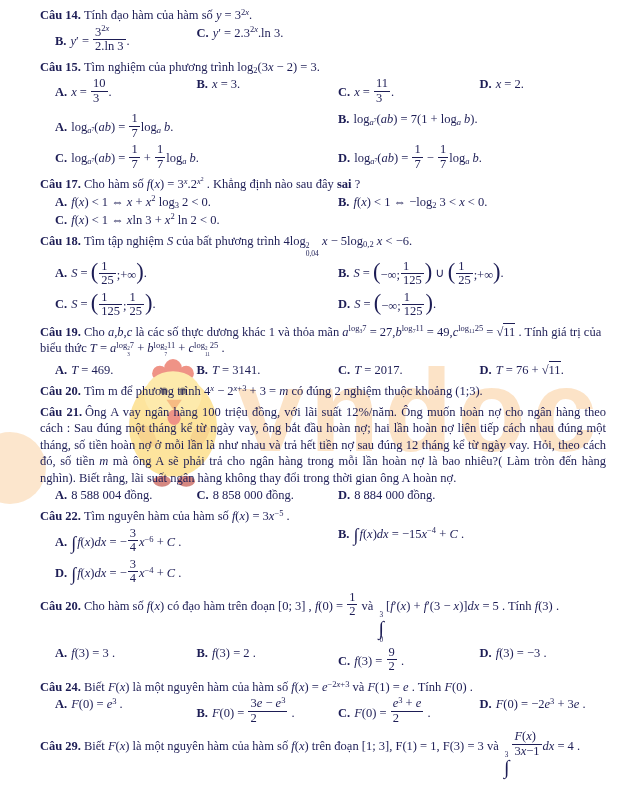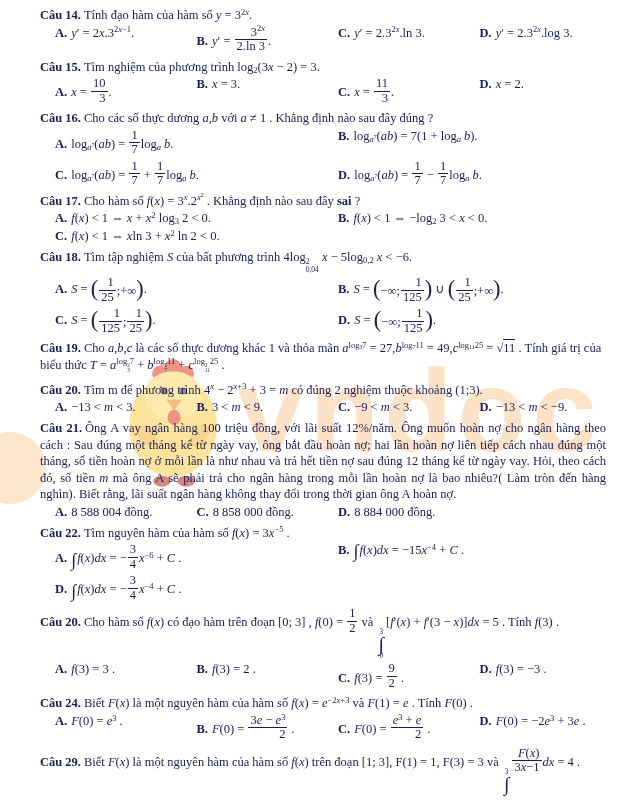--- a/index.html
+++ b/index.html
@@ -15,21 +15,21 @@
   .stem.justify{text-align:justify;}
   .ql{font-weight:bold;margin-right:3px;}
   .opts{display:flex;flex-wrap:wrap;}
   .opts .opt{box-sizing:border-box;padding:2px 4px 1px 15px;}
   .c4 .opt{width:25%;}
   .c2 .opt{width:50%;}
   .opt b{margin-right:4px;}
   i{font-style:italic;}
   sup{font-size:.68em;vertical-align:baseline;position:relative;top:-.5em;line-height:0;}
   sub{font-size:.68em;vertical-align:baseline;position:relative;bottom:-.25em;line-height:0;}
-  .fr{display:inline-block;text-align:right;vertical-align:-.42em;line-height:1.08;padding:0 1px;}
+  .fr{display:inline-block;text-align:left;vertical-align:-.42em;line-height:1.08;padding:0 1px;}
   .fr .nu{display:block;border-bottom:1px solid currentColor;padding:0 2px;}
   .fr .de{display:block;padding:0 2px;}
   .ss{display:inline-flex;flex-direction:column;font-size:.6em;line-height:1.05;vertical-align:-.45em;text-align:left;}
   .sqb{border-top:1px solid currentColor;padding-top:1px;}
   .di{display:inline-flex;flex-direction:column;align-items:center;vertical-align:-.6em;line-height:1;margin:0 2px;}
   .di .dt,.di .db{font-size:.58em;line-height:1;}
   .di .dy{font-size:1.6em;line-height:.85;}
   .ji{font-size:1.45em;vertical-align:-.18em;line-height:0;margin-right:1px;}
   .bp{font-size:1.8em;font-weight:400;vertical-align:middle;line-height:0;position:relative;top:-.06em;}
   .bpc{vertical-align:middle;}
@@ -67,39 +67,36 @@
     <ellipse cx="62" cy="112" rx="8" ry="5" fill="#b3271c"></ellipse>
   </svg>
   <div class="wm-text">vndoc</div>
 </div>
 
 <div class="content">
 
   <section class="q">
     <p class="stem"><b class="ql">Câu 14.</b><span>Tính đạo hàm của hàm số <i>y</i> = 3<sup>2<i>x</i></sup>.</span></p>
     <div class="opts c4">
-      <span class="opt"><b>A.</b><span><i>y</i>′ = 2<i>x</i>.3<sup>2<i>x</i>−1</sup>.</span></span>
       <span class="opt"><b>B.</b><span><i>y</i>′ = <span class="fr"><span class="nu">3<sup>2<i>x</i></sup></span><span class="de">2.ln 3</span></span>.</span></span>
       <span class="opt"><b>C.</b><span><i>y</i>′ = 2.3<sup>2<i>x</i></sup>.ln 3.</span></span>
-      <span class="opt"><b>D.</b><span><i>y</i>′ = 2.3<sup>2<i>x</i></sup>.log 3.</span></span>
     </div>
   </section>
 
   <section class="q">
     <p class="stem"><b class="ql">Câu 15.</b><span>Tìm nghiệm của phương trình log<sub>2</sub>(3<i>x</i> − 2) = 3.</span></p>
     <div class="opts c4">
       <span class="opt"><b>A.</b><span><i>x</i> = <span class="fr"><span class="nu">10</span><span class="de">3</span></span>.</span></span>
       <span class="opt"><b>B.</b><span><i>x</i> = 3.</span></span>
       <span class="opt"><b>C.</b><span><i>x</i> = <span class="fr"><span class="nu">11</span><span class="de">3</span></span>.</span></span>
       <span class="opt"><b>D.</b><span><i>x</i> = 2.</span></span>
     </div>
   </section>
 
   <section class="q">
-    <p class="stem"><b class="ql">Câu 16.</b><span>Cho các số thực dương <i>a</i>,<i>b</i> với <i>a</i> ≠ 1 . Khẳng định nào sau đây đúng ?</span></p>
     <div class="opts c2">
       <span class="opt"><b>A.</b><span>log<sub><i>a</i><sup>7</sup></sub>(<i>ab</i>) = <span class="fr"><span class="nu">1</span><span class="de">7</span></span>log<sub><i>a</i></sub> <i>b</i>.</span></span>
       <span class="opt"><b>B.</b><span>log<sub><i>a</i><sup>7</sup></sub>(<i>ab</i>) = 7(1 + log<sub><i>a</i></sub> <i>b</i>).</span></span>
       <span class="opt"><b>C.</b><span>log<sub><i>a</i><sup>7</sup></sub>(<i>ab</i>) = <span class="fr"><span class="nu">1</span><span class="de">7</span></span> + <span class="fr"><span class="nu">1</span><span class="de">7</span></span>log<sub><i>a</i></sub> <i>b</i>.</span></span>
       <span class="opt"><b>D.</b><span>log<sub><i>a</i><sup>7</sup></sub>(<i>ab</i>) = <span class="fr"><span class="nu">1</span><span class="de">7</span></span> − <span class="fr"><span class="nu">1</span><span class="de">7</span></span>log<sub><i>a</i></sub> <i>b</i>.</span></span>
     </div>
   </section>
 
   <section class="q">
     <p class="stem"><b class="ql">Câu 17.</b><span>Cho hàm số <i>f</i>(<i>x</i>) = 3<sup><i>x</i></sup>.2<sup><i>x</i><sup>2</sup></sup> . Khẳng định nào sau đây <b>sai</b> ?</span></p>
@@ -127,30 +124,30 @@
     <p class="stem"><b class="ql">Câu 19.</b><span>Cho <i>a</i>,<i>b</i>,<i>c</i> là các số thực dương khác 1 và thỏa mãn <i>a</i><sup>log<sub>3</sub>7</sup> = 27,<i>b</i><sup>log<sub>7</sub>11</sup> = 49,<i>c</i><sup>log<sub>11</sub>25</sup> = √<span class="sqb">11</span> . Tính giá trị của biểu thức <i>T</i> = <i>a</i><sup>log<span class="ss">
               <span>2</span>
               <span>3</span>
             </span>7</sup> + <i>b</i><sup>log<span class="ss">
               <span>2</span>
               <span>7</span>
             </span>11</sup> + <i>c</i><sup>log<span class="ss">
               <span>2</span>
               <span>11</span>
             </span>25</sup> .</span></p>
+    <div class="opts c4">
+      <span class="opt"><b>A.</b><span><i>T</i> = 469.</span></span>
+      <span class="opt"><b>B.</b><span><i>T</i> = 3141.</span></span>
+      <span class="opt"><b>C.</b><span><i>T</i> = 2017.</span></span>
+      <span class="opt"><b>D.</b><span><i>T</i> = 76 + √<span class="sqb">11</span>.</span></span>
+    </div>
   </section>
 
   <section class="q">
     <p class="stem"><b class="ql">Câu 20.</b><span>Tìm m để phương trình 4<sup><i>x</i></sup> − 2<sup><i>x</i>+3</sup> + 3 = <i>m</i> có đúng 2 nghiệm thuộc khoảng (1;3).</span></p>
-    <div class="opts c4">
-      <span class="opt"><b>A.</b><span>−13 &lt; <i>m</i> &lt; 3.</span></span>
-      <span class="opt"><b>B.</b><span>3 &lt; <i>m</i> &lt; 9.</span></span>
-      <span class="opt"><b>C.</b><span>−9 &lt; <i>m</i> &lt; 3.</span></span>
-      <span class="opt"><b>D.</b><span>−13 &lt; <i>m</i> &lt; −9.</span></span>
-    </div>
   </section>
 
   <section class="q">
     <p class="stem justify"><b class="ql">Câu 21.</b><span>Ông A vay ngân hàng 100 triệu đồng, với lãi suất 12%/năm. Ông muốn hoàn nợ cho ngân hàng theo cách : Sau đúng một tháng kể từ ngày vay, ông bắt đầu hoàn nợ; hai lần hoàn nợ liên tiếp cách nhau đúng một tháng, số tiền hoàn nợ ở mỗi lần là như nhau và trả hết tiền nợ sau đúng 12 tháng kể từ ngày vay. Hỏi, theo cách đó, số tiền <i>m</i> mà ông A sẽ phải trả cho ngân hàng trong mỗi lần hoàn nợ là bao nhiêu?( Làm tròn đến hàng nghìn). Biết rằng, lãi suất ngân hàng không thay đổi trong thời gian ông A hoàn nợ.</span></p>
     <div class="opts c4">
       <span class="opt"><b>A.</b><span>8 588 004 đồng.</span></span>
       <span class="opt"><b>C.</b><span>8 858 000 đồng.</span></span>
       <span class="opt"><b>D.</b><span>8 884 000 đồng.</span></span>
     </div>
   </section>

